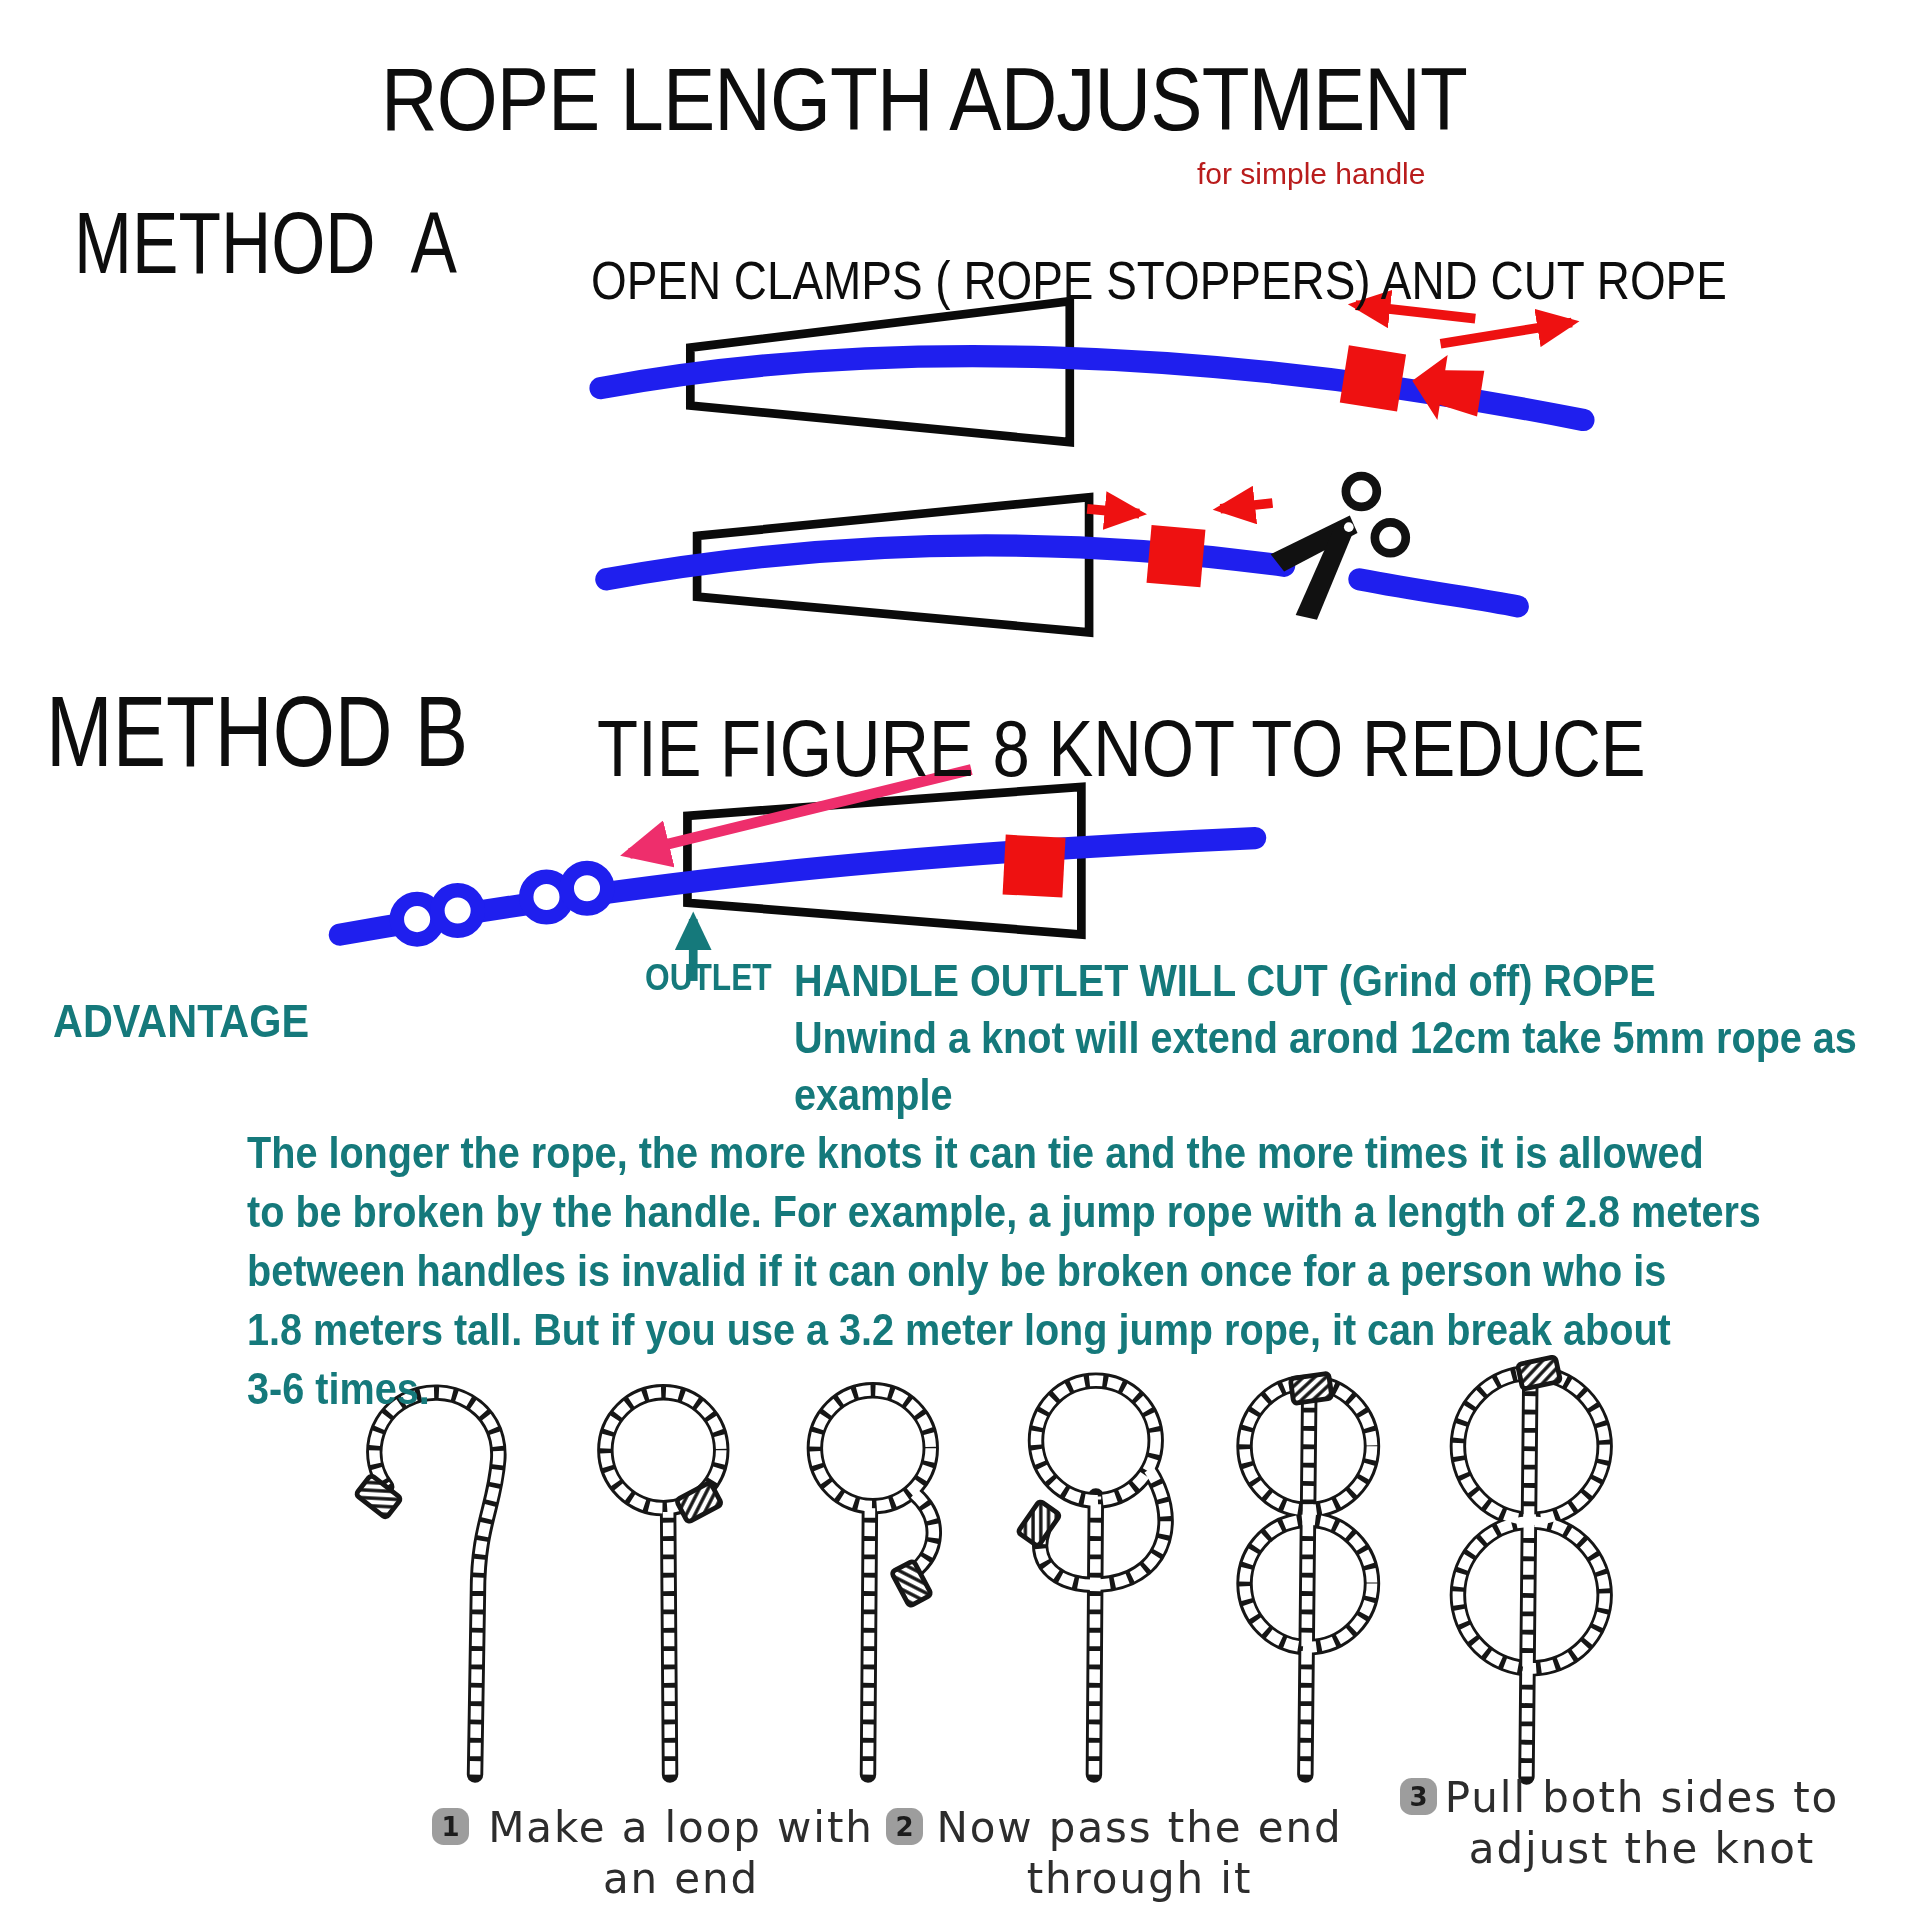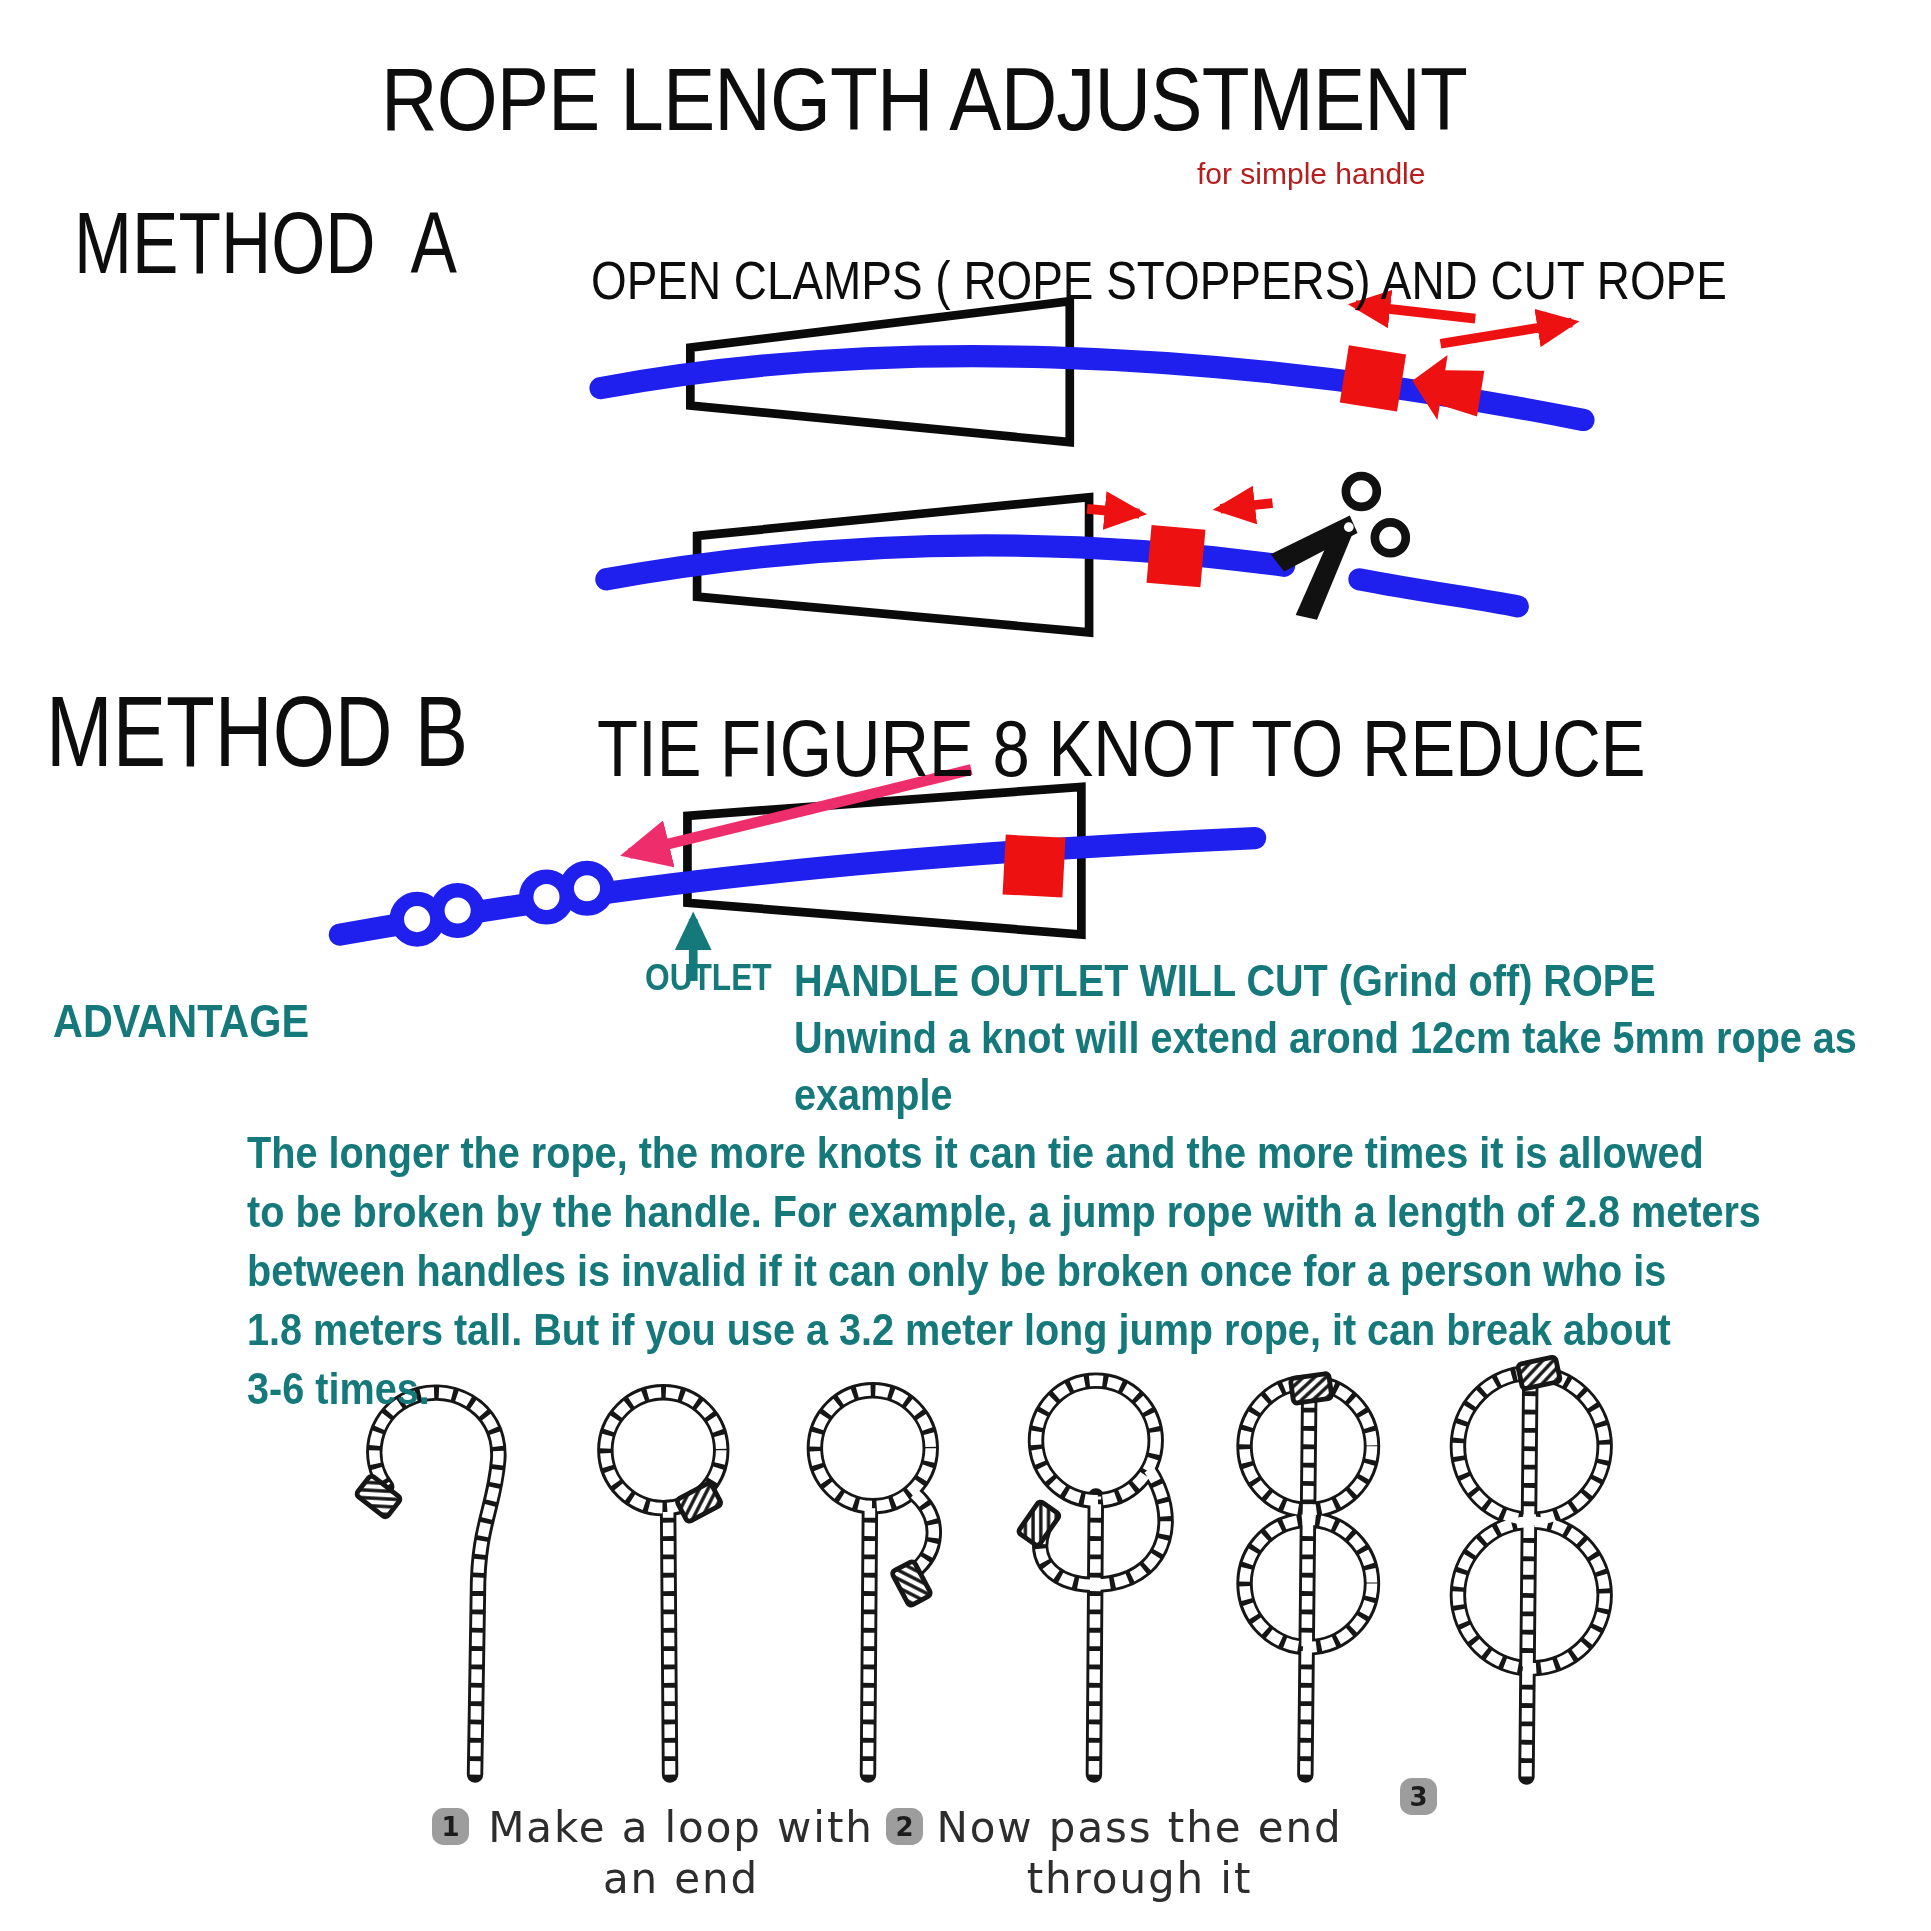--- a/index.html
+++ b/index.html
@@ -192,15 +192,17 @@
 
   <div class="abs badge badge1">1</div>
   <div class="abs caption cap1 pre">Make a loop with
 an end</div>
 
   <div class="abs badge badge2">2</div>
   <div class="abs caption cap2 pre">Now pass the end
 through it</div>
 
   <div class="abs badge badge3">3</div>
+  <div class="abs caption cap3 pre">Pull both sides to
+adjust the knot</div>
 
 </div>
 
 
 </body></html>

